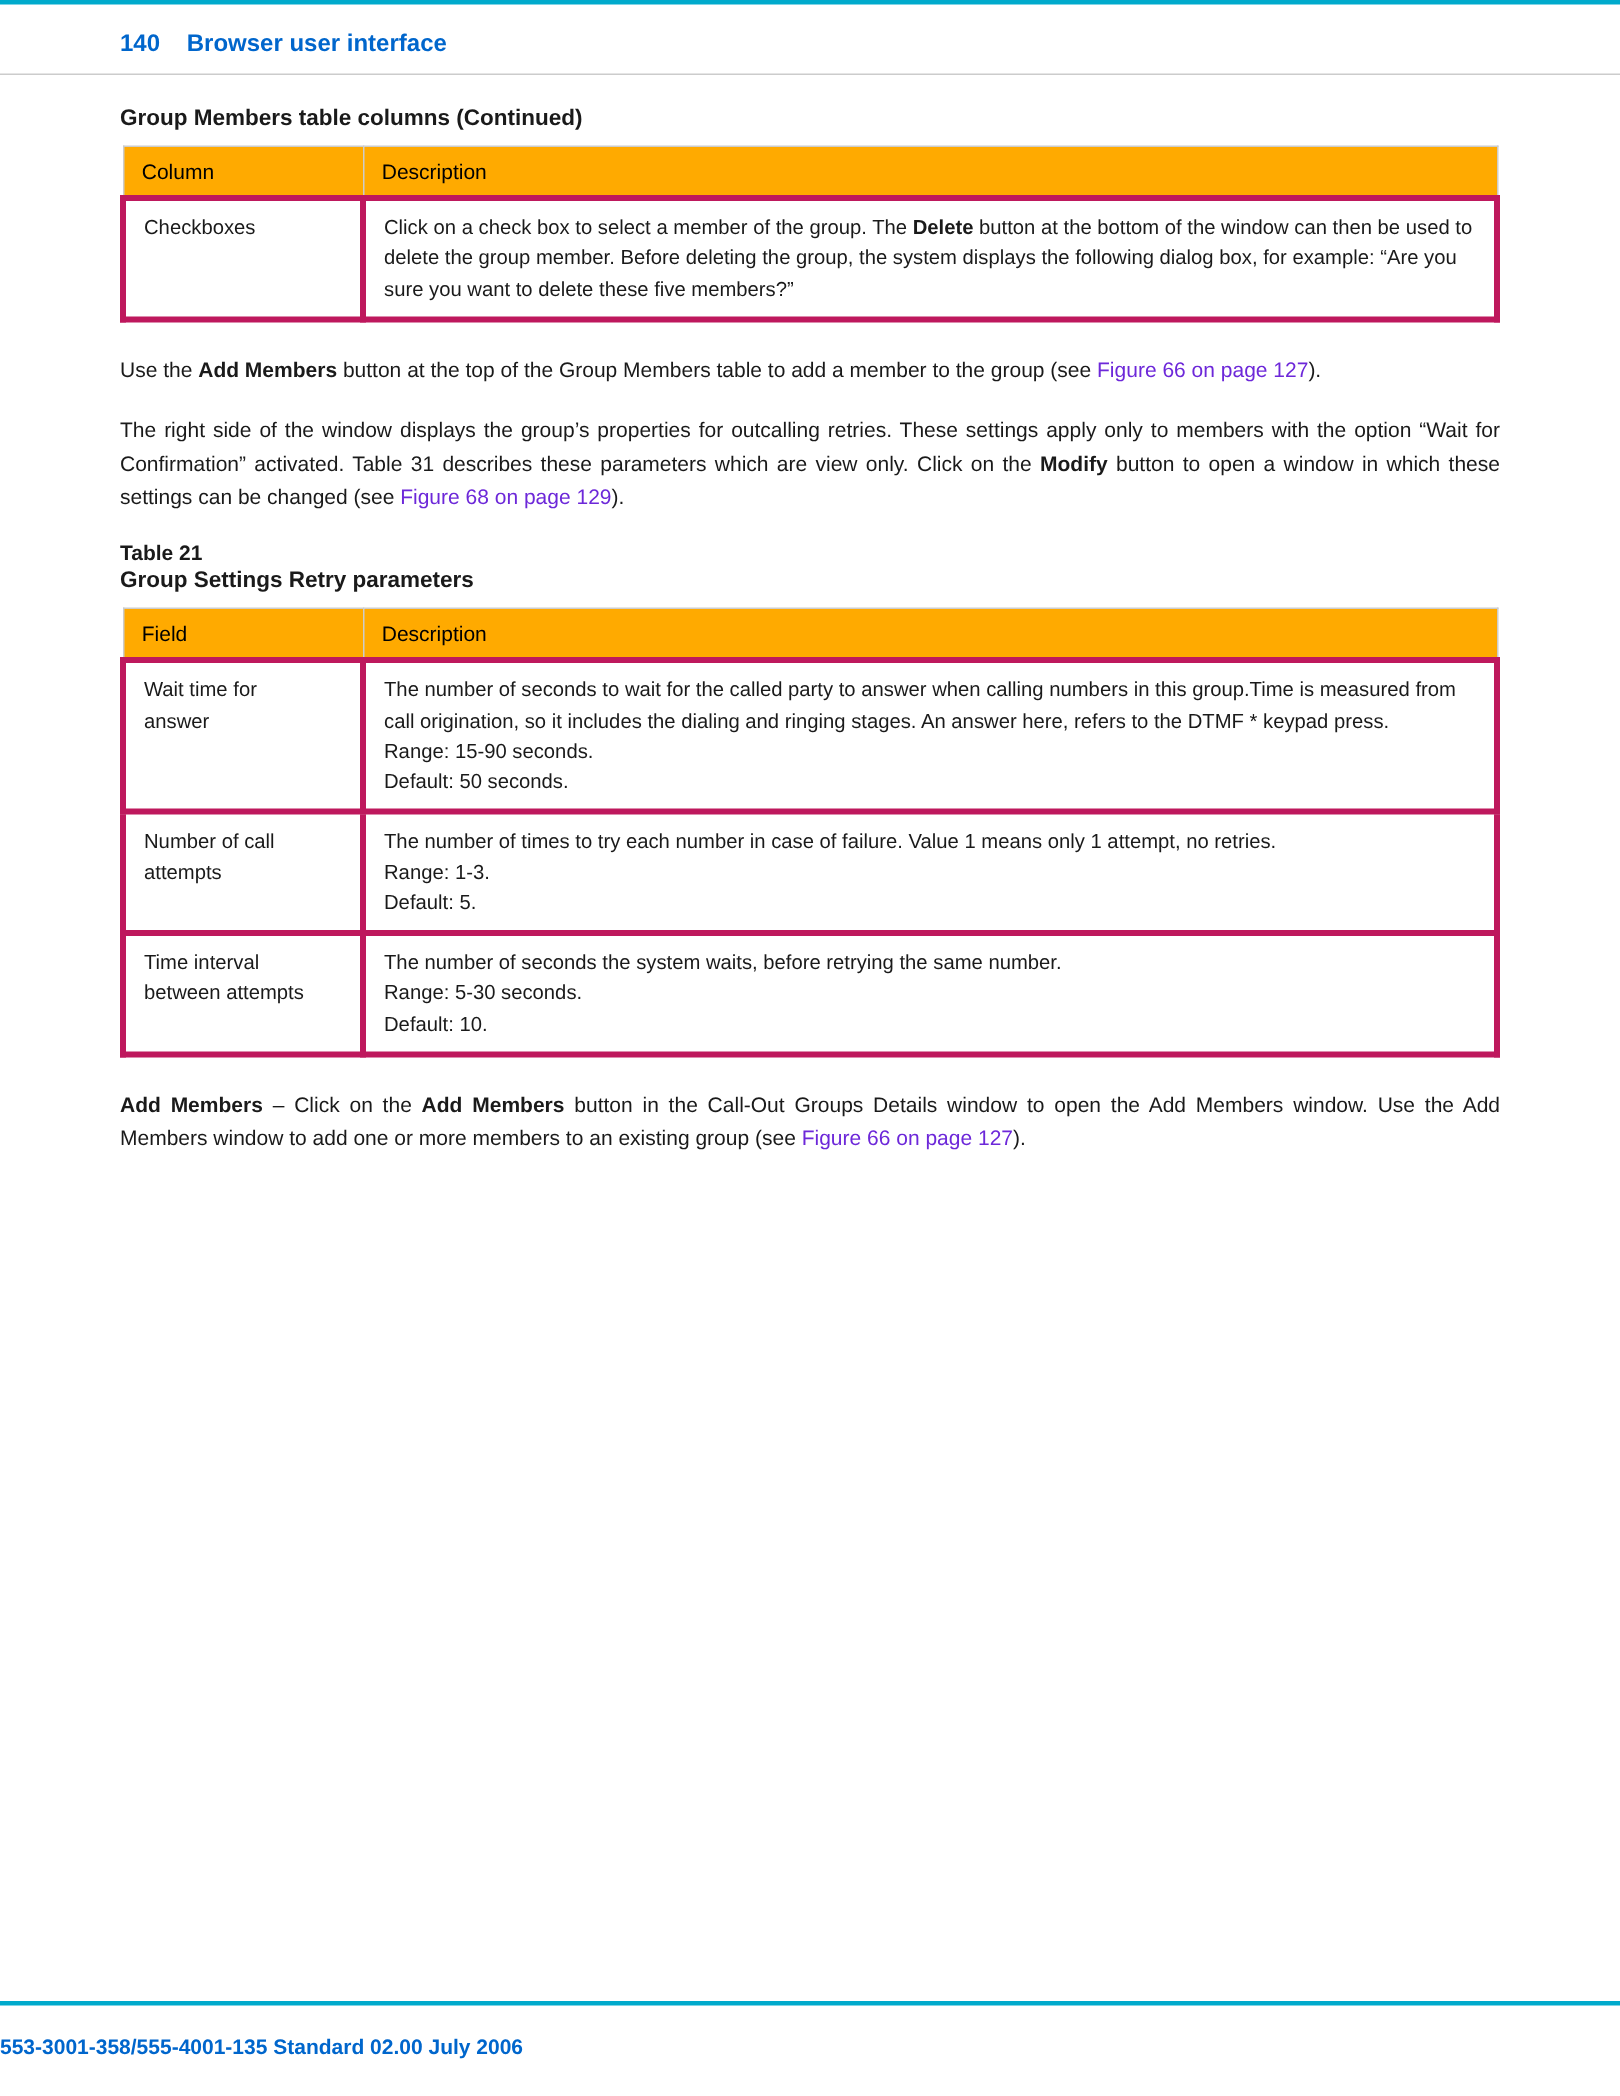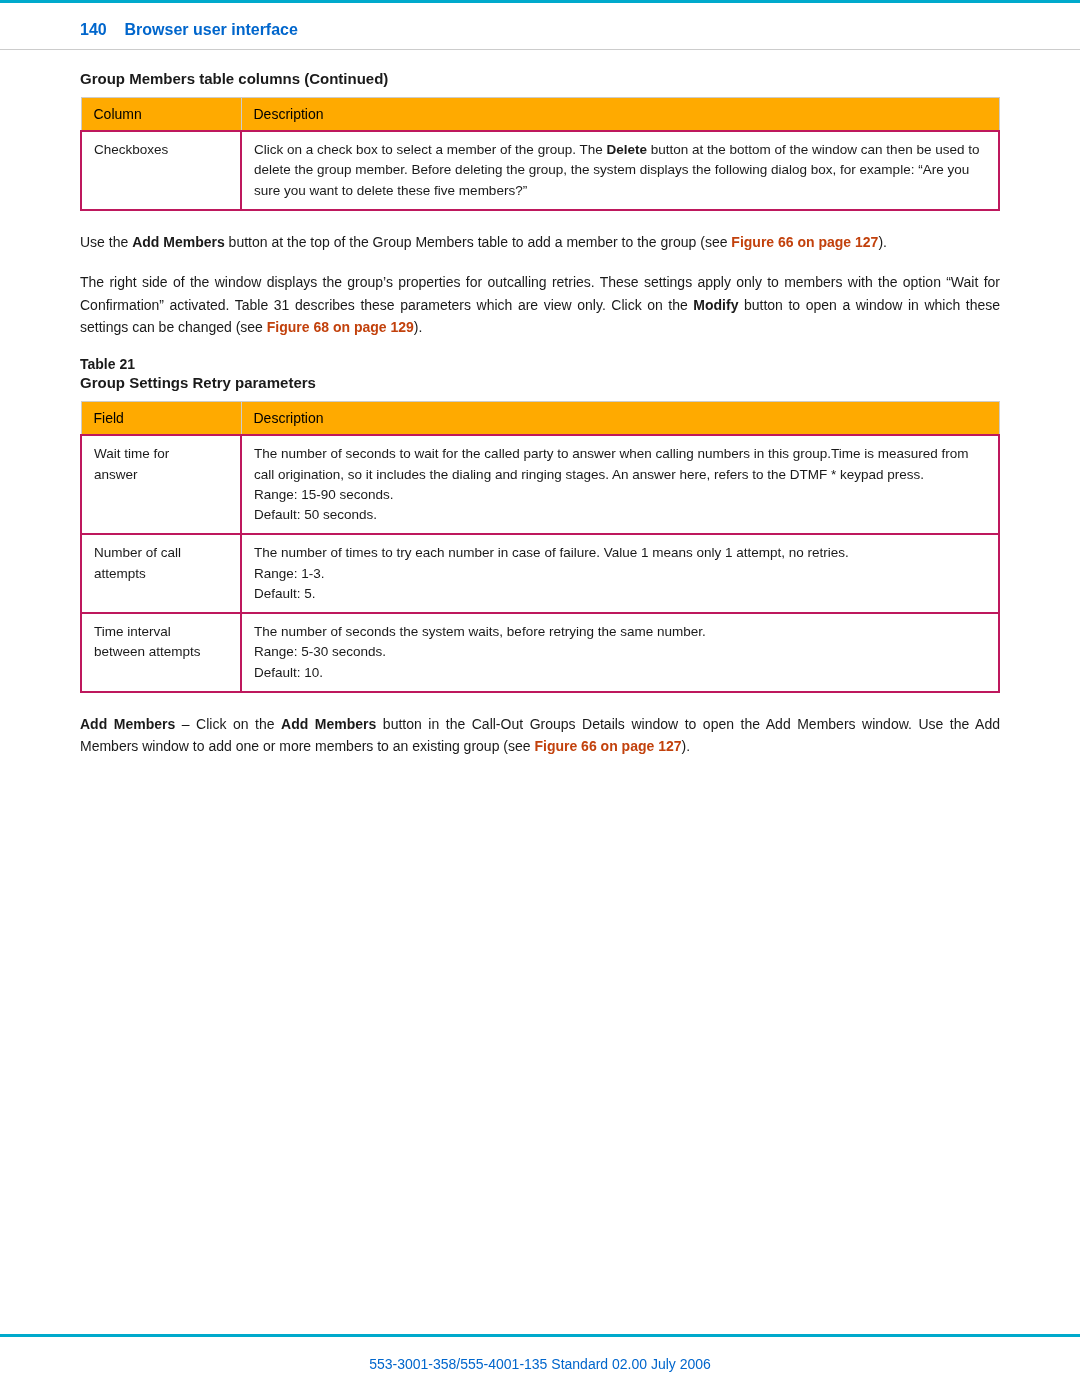--- a/index.html
+++ b/index.html
@@ -72,21 +72,21 @@
       color: #000000;
       font-weight: normal;
       text-align: left;
       padding: 8px 12px;
       border: 1px solid #cccccc;
       font-size: 14px;
     }
 
     td {
       padding: 8px 12px;
-      border: 2px solid #be185d;
+      border: 4px solid #be185d;
       vertical-align: top;
       font-size: 13.5px;
       line-height: 1.5;
     }
 
     td.col-field {
       width: 160px;
       vertical-align: top;
     }
 
@@ -100,43 +100,41 @@
     }
 
     .body-text {
       margin: 18px 0;
       font-size: 14px;
       line-height: 1.6;
       text-align: justify;
     }
 
     .link-blue {
-      color: #c2410c;
+      color: #6d28d9;
       text-decoration: none;
-      font-weight: bold;
     }
 
     .footer-rule {
       height: 3px;
       background: #00aacc;
       position: absolute;
       bottom: 60px;
       left: 0;
       right: 0;
     }
 
     .footer-text {
       position: absolute;
       bottom: 25px;
       left: 0;
       right: 0;
-      text-align: center;
       color: #0066cc;
       font-size: 14px;
-      font-weight: normal;
+      font-weight: bold;
     }
   </style>
 </head>
 <body>
 
 <div class="page-container">
 
   <div class="top-rule"></div>
 
   <div class="header-area">

